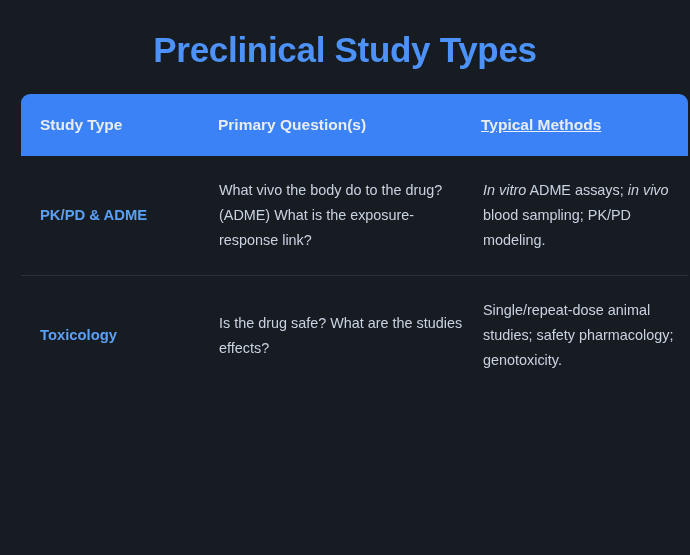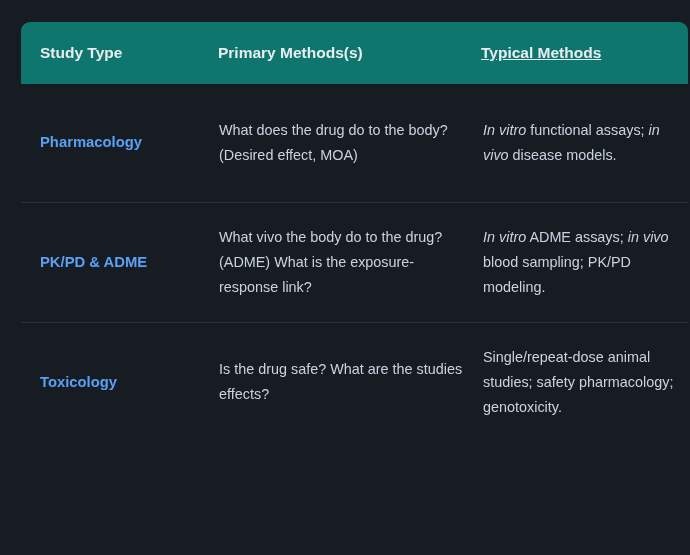--- a/index.html
+++ b/index.html
@@ -33,21 +33,21 @@
   .table-wrap {
     margin: 22px 21px 0 21px;
     width: 648px;
   }
   .study-table {
     width: 100%;
     border-collapse: collapse;
     table-layout: fixed;
   }
   .study-table thead tr {
-    background: #0f766e;
+    background: #3b82f6;
   }
   .study-table thead th {
     text-align: left;
     color: #e9edf2;
     font-size: 15.5px;
     font-weight: bold;
     padding: 22px 0 22px 0;
     vertical-align: middle;
   }
   .study-table thead th:first-child {
@@ -88,36 +88,32 @@
   .study-table tbody tr {
     height: 118px;
   }
   em { font-style: italic; }
 </style>
 </head>
 <body>
 
 <div class="page">
 
+  <h1 class="page-title">Preclinical Study Types</h1>
 
   <div class="table-wrap">
     <table class="study-table">
       <thead>
         <tr>
           <th class="col-type">Study Type</th>
-          <th class="col-quest">Primary Methods(s)</th>
+          <th class="col-quest">Primary Question(s)</th>
           <th class="col-meth">Typical Methods</th>
         </tr>
       </thead>
       <tbody>
-        <tr>
-          <td class="cell-type">Pharmacology</td>
-          <td class="cell-quest">What does the drug do to the body? (Desired effect, MOA)</td>
-          <td class="cell-meth"><em>In vitro</em><span> functional assays; </span><em>in vivo</em><span> disease models.</span></td>
-        </tr>
         <tr>
           <td class="cell-type">PK/PD &amp; ADME</td>
           <td class="cell-quest">What vivo the body do to the drug? (ADME) What is the exposure-response link?</td>
           <td class="cell-meth"><em>In vitro</em><span> ADME assays; </span><em>in vivo</em><span> blood sampling; PK/PD modeling.</span></td>
         </tr>
         <tr>
           <td class="cell-type">Toxicology</td>
           <td class="cell-quest">Is the drug safe? What are the studies effects?</td>
           <td class="cell-meth"><span>Single/repeat-dose animal studies; safety pharmacology; genotoxicity.</span></td>
         </tr>

